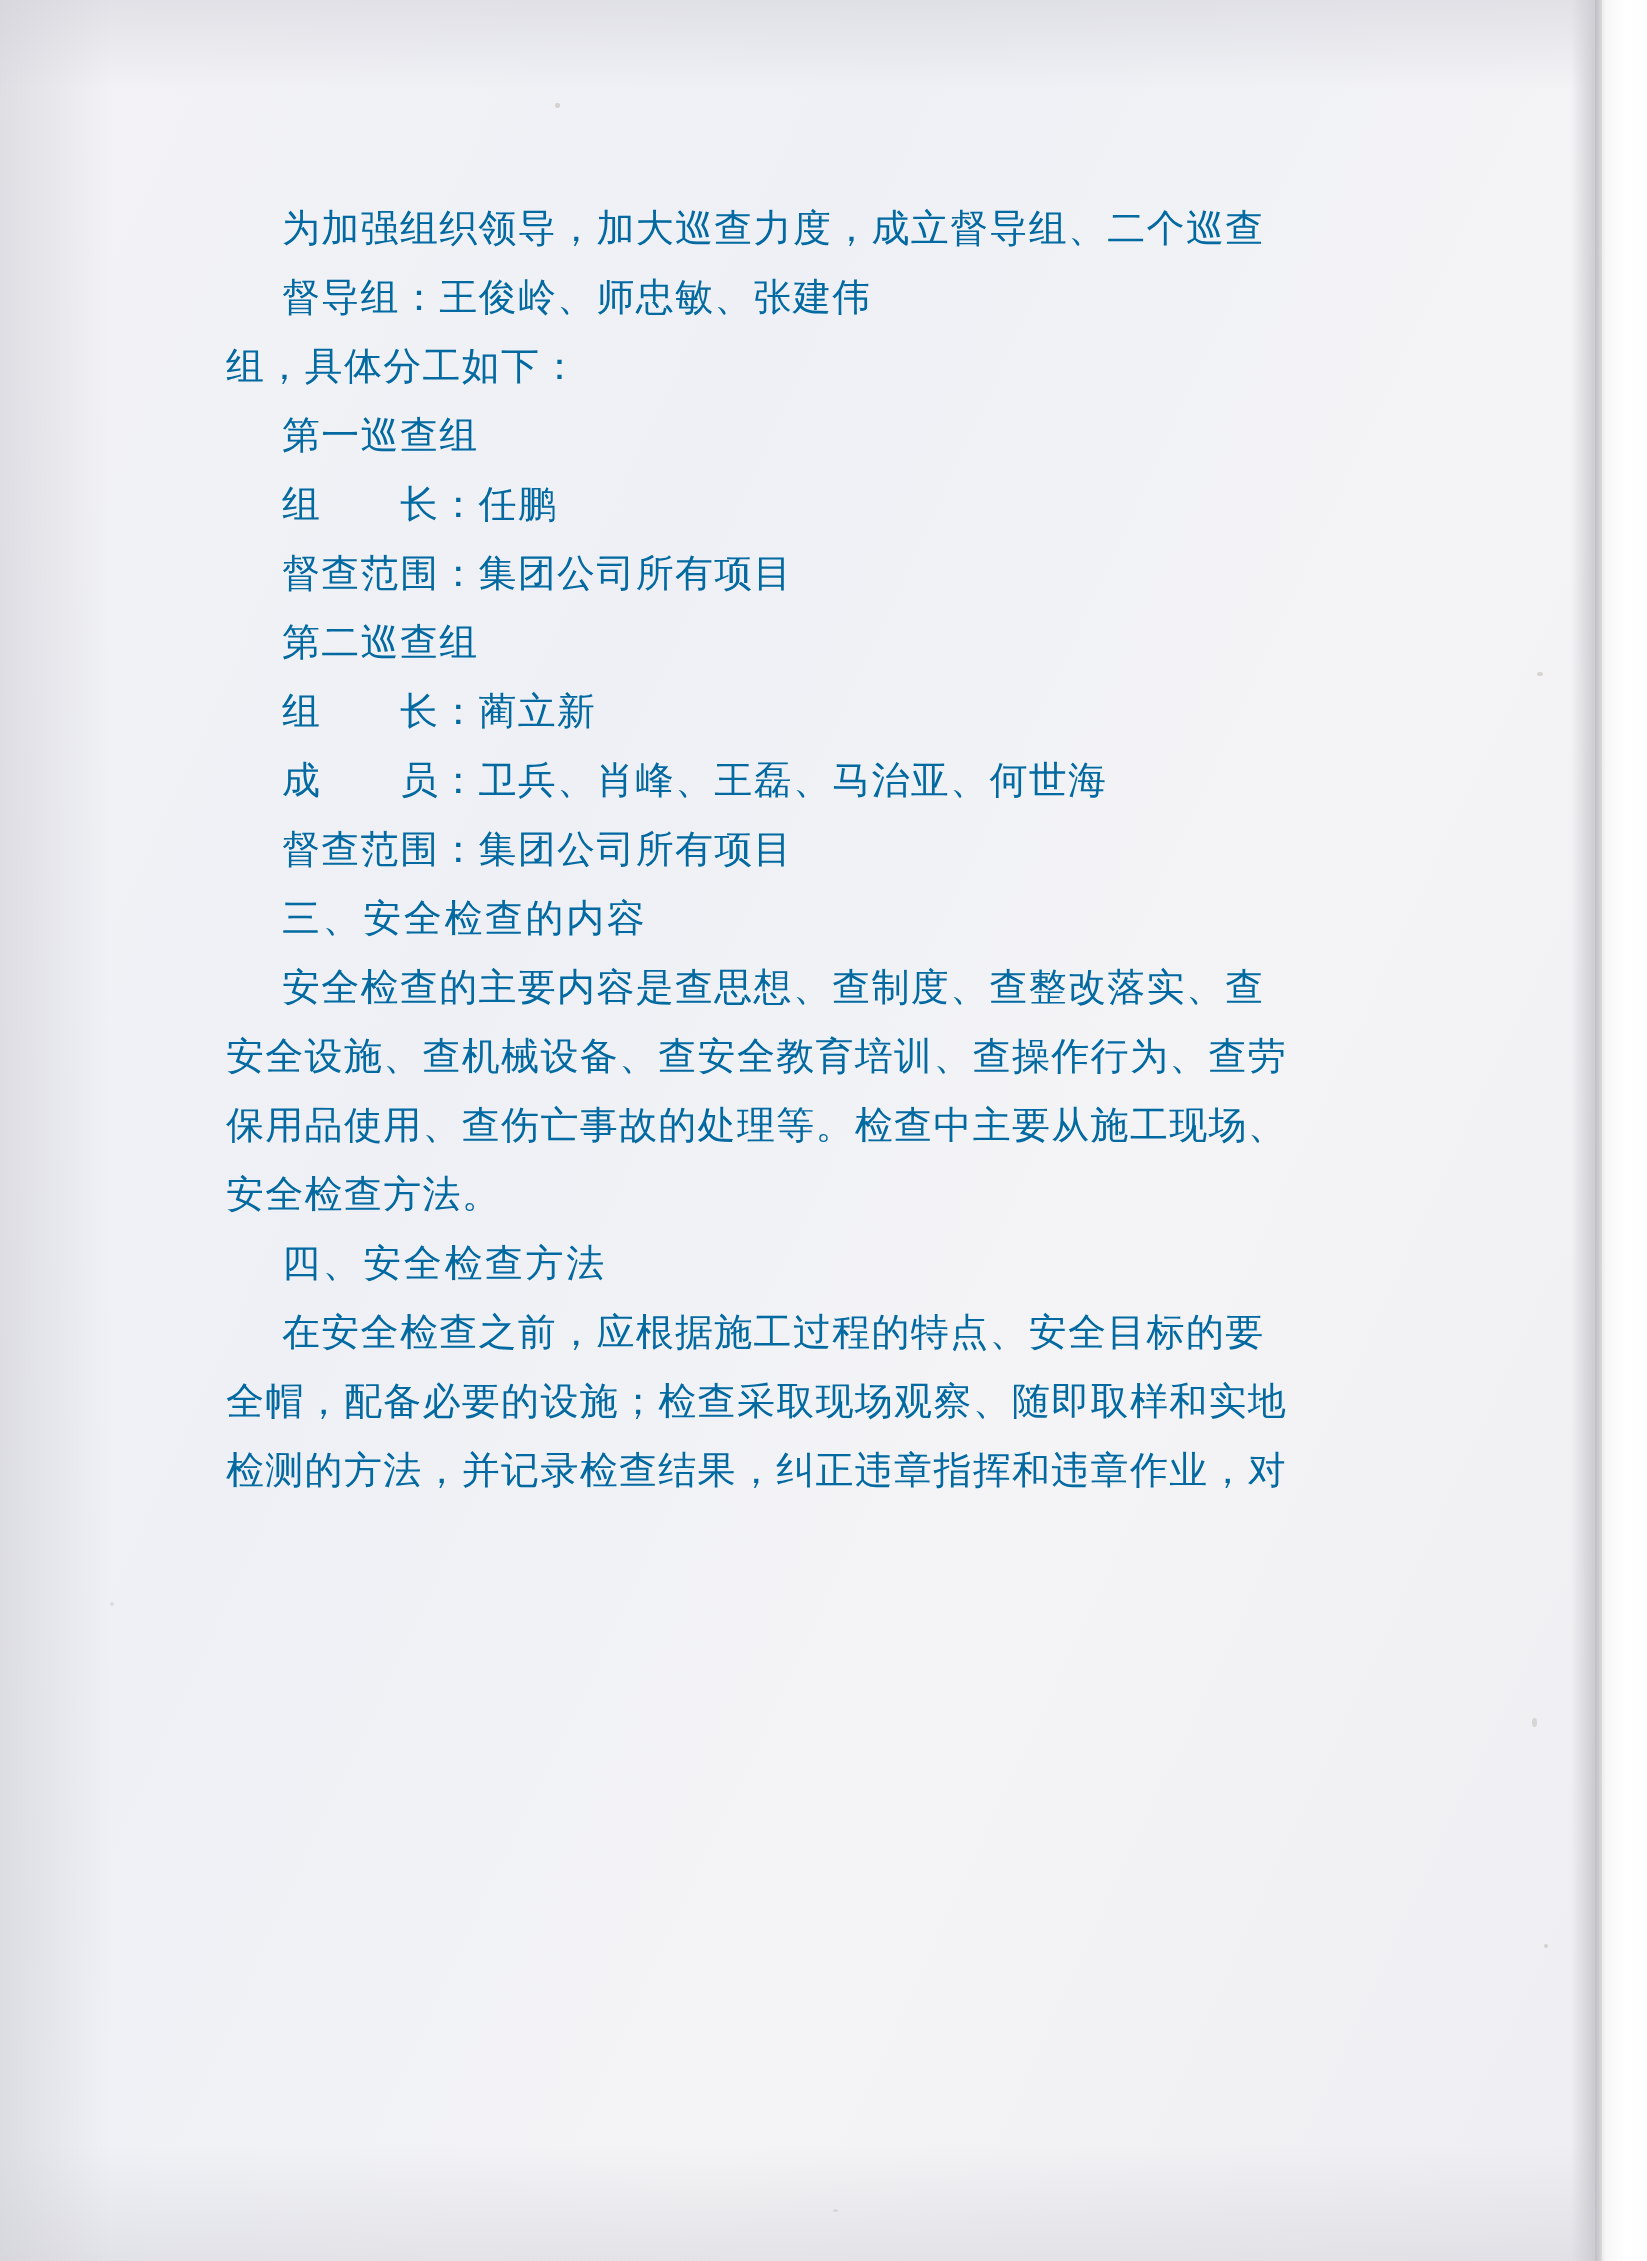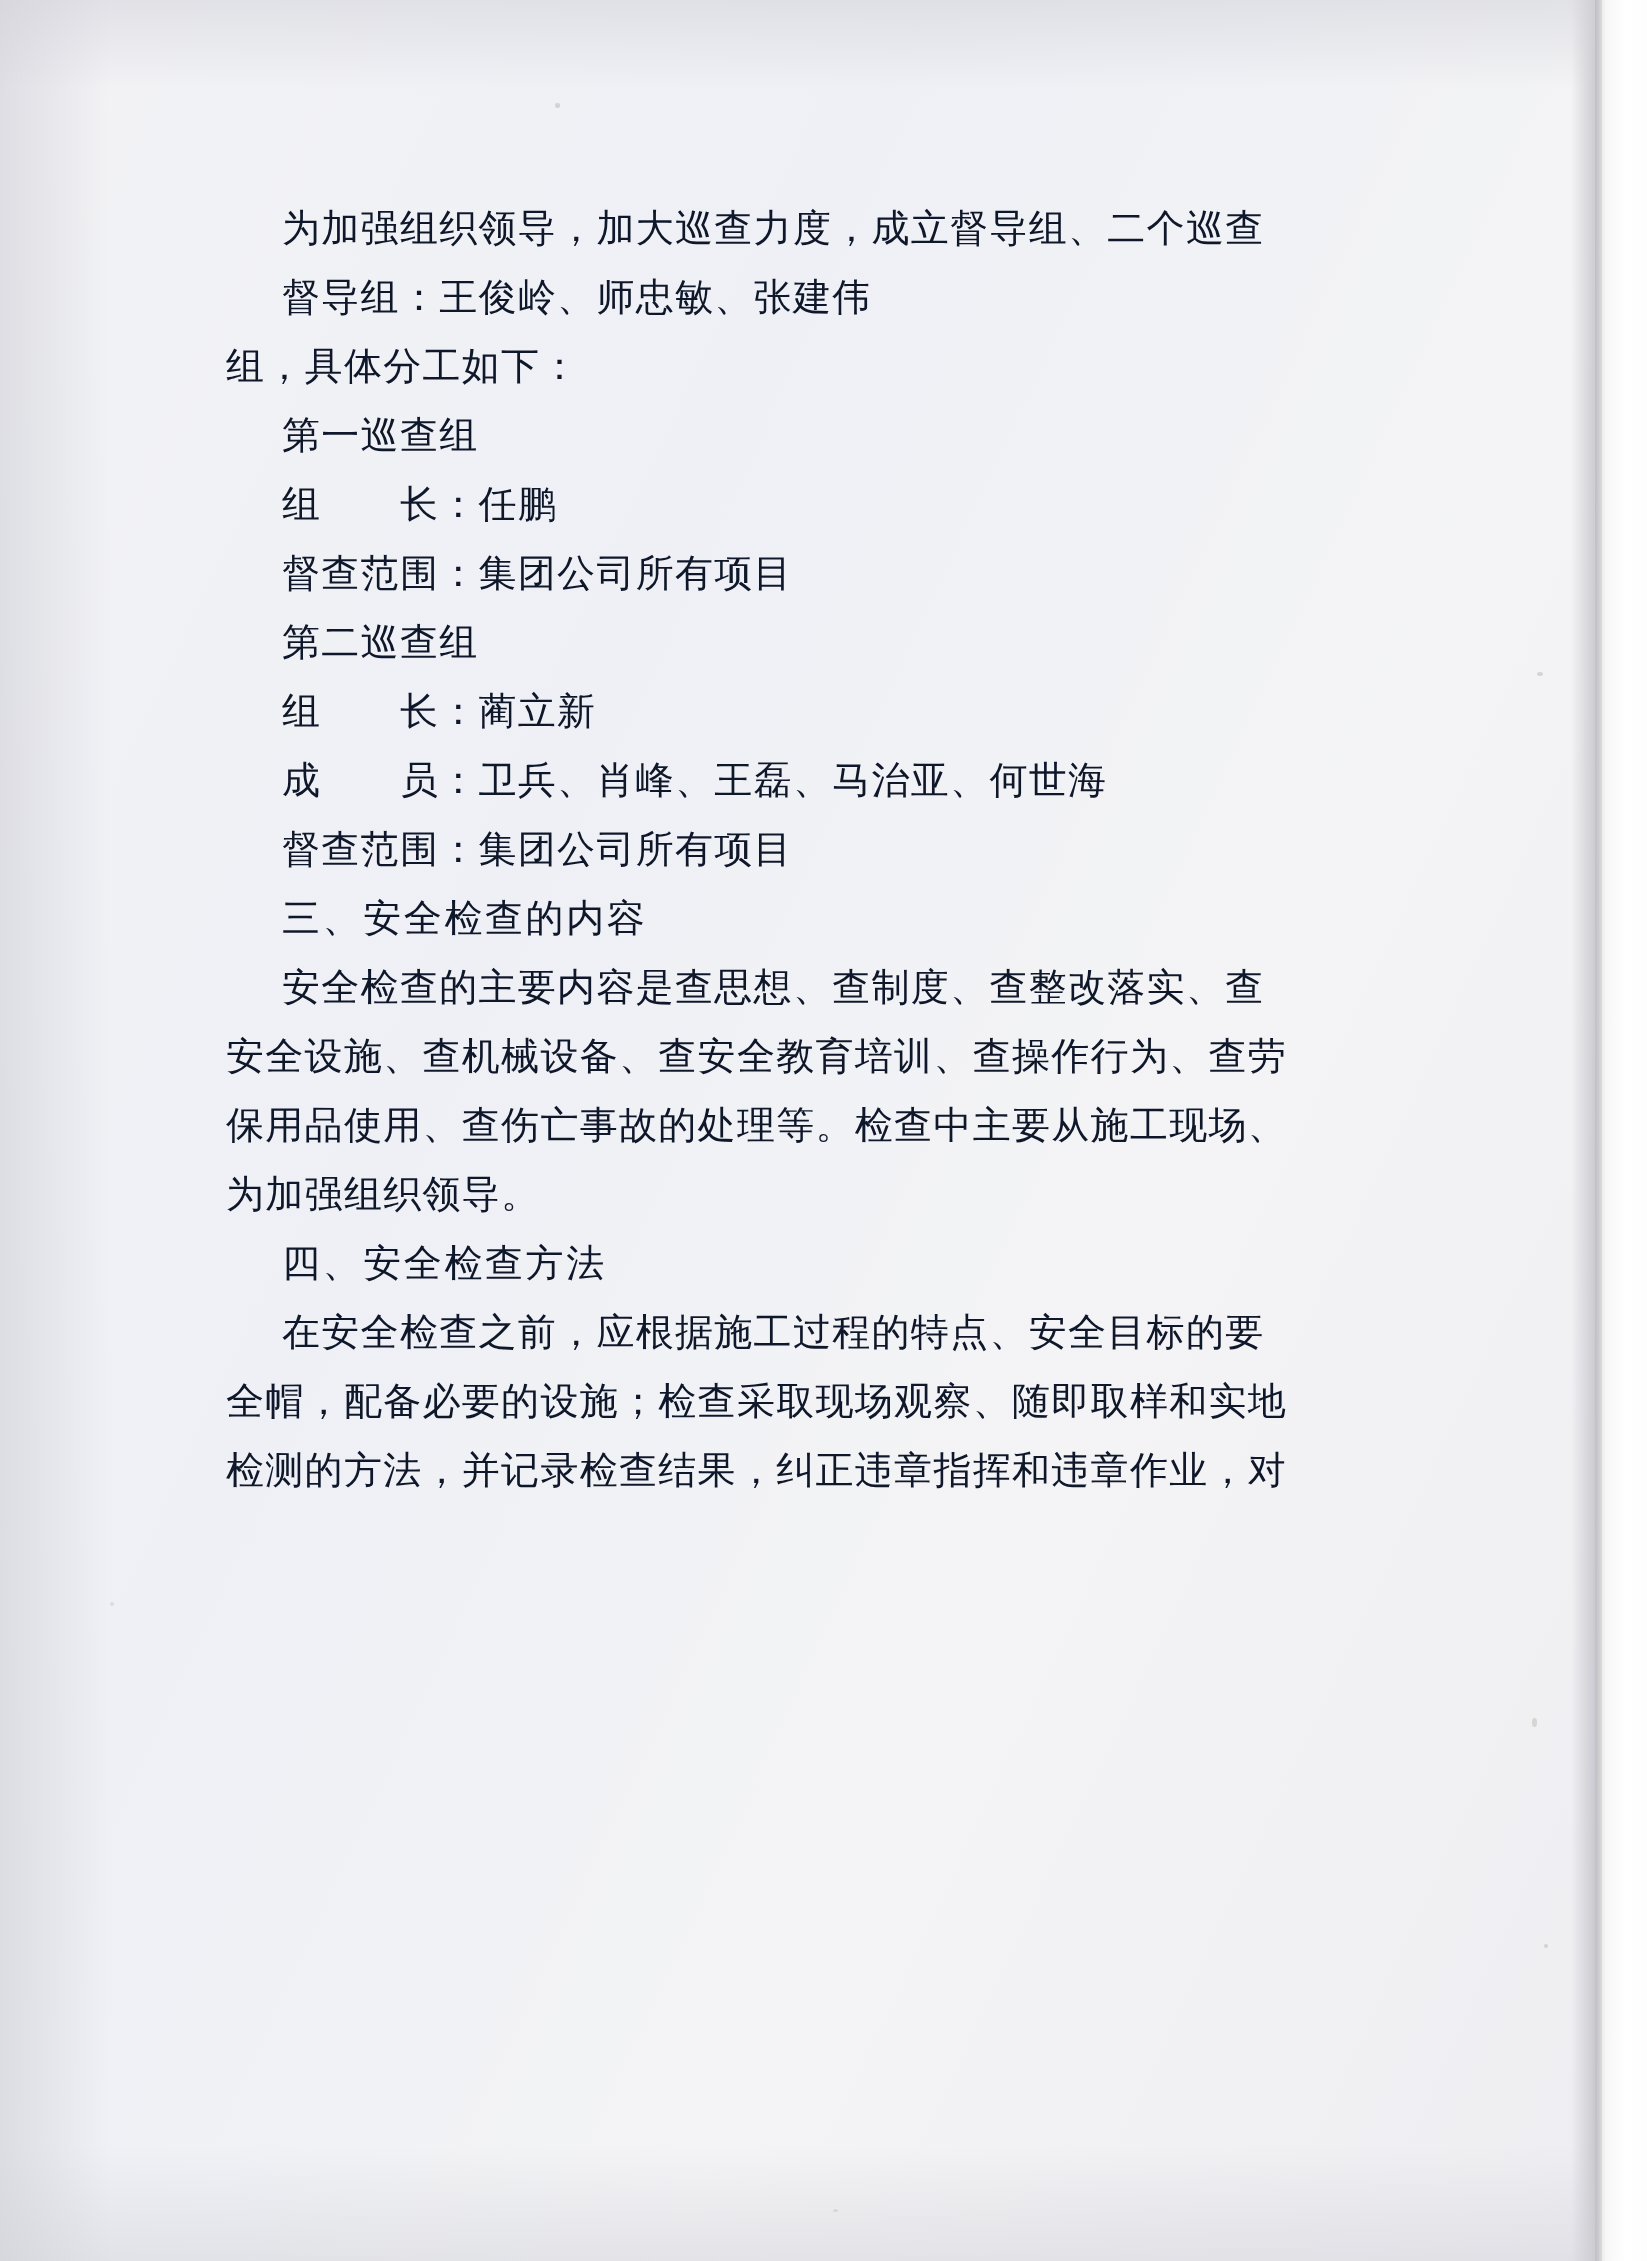--- a/index.html
+++ b/index.html
@@ -83,21 +83,21 @@
   
   .doc-body {
     position: absolute;
     left: 226px;
     top: 194px;
     width: 1188px;
   }
   .line {
     font-size: 38px;
     line-height: 69px;
-    color: #0f172a;
+    color: #0369a1;
     letter-spacing: 1.3px;
     white-space: pre;
     font-family: "DejaVu Serif", "Liberation Serif", serif;
   }
   .indent {
     padding-left: 56px;
   }
   .kaiti {
     
     letter-spacing: 2.6px;
@@ -130,20 +130,20 @@
     <div class="line indent">组　　长：任鹏</div>
     <div class="line indent">督查范围：集团公司所有项目</div>
     <div class="line indent">第二巡查组</div>
     <div class="line indent">组　　长：蔺立新</div>
     <div class="line indent">成　　员：卫兵、肖峰、王磊、马治亚、何世海</div>
     <div class="line indent">督查范围：集团公司所有项目</div>
     <div class="line indent kaiti">三、安全检查的内容</div>
     <div class="line indent">安全检查的主要内容是查思想、查制度、查整改落实、查</div>
     <div class="line">安全设施、查机械设备、查安全教育培训、查操作行为、查劳</div>
     <div class="line">保用品使用、查伤亡事故的处理等。检查中主要从施工现场、</div>
-    <div class="line">为加强组织领导。</div>
+    <div class="line">安全检查方法。</div>
     <div class="line indent kaiti">四、安全检查方法</div>
     <div class="line indent">在安全检查之前，应根据施工过程的特点、安全目标的要</div>
     <div class="line">全帽，配备必要的设施；检查采取现场观察、随即取样和实地</div>
     <div class="line">检测的方法，并记录检查结果，纠正违章指挥和违章作业，对</div>
   </div>
 </div>
 
 
 </body></html>

